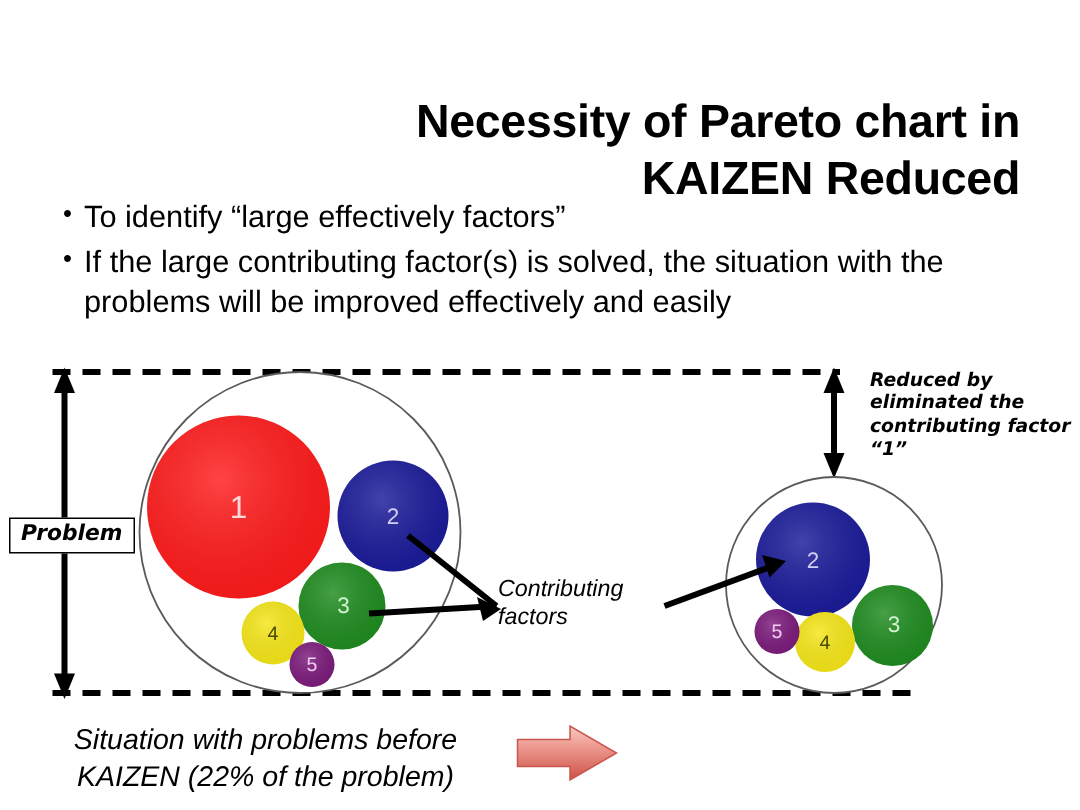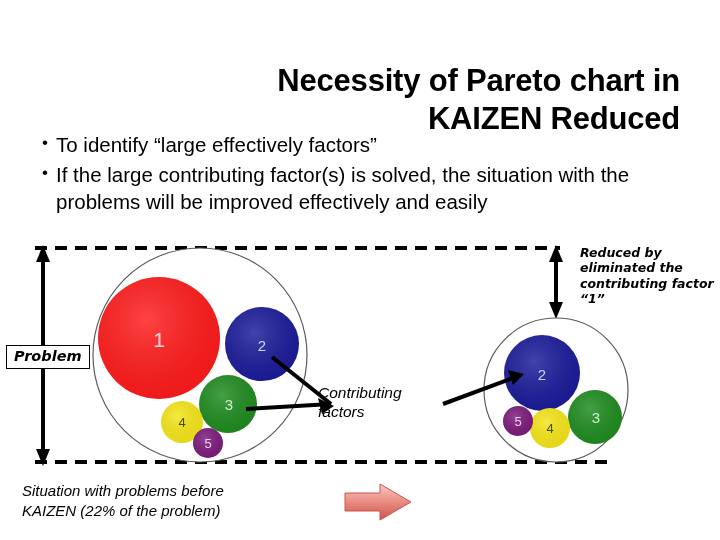--- a/index.html
+++ b/index.html
@@ -97,21 +97,21 @@
     top: 245px;
     width: 136px;
     font-family: "DejaVu Sans", sans-serif;
     font-style: italic;
     font-size: 12.5px;
     line-height: 1.23;
     font-weight: bold;
   }
   #contributing-note {
     position: absolute;
-    left: 318px;
+    left: 332px;
     top: 383px;
     width: 110px;
     font-family: "Liberation Sans", sans-serif;
     font-style: italic;
     font-size: 15.5px;
     line-height: 1.25;
   }
 
   
   .bubble-label {
@@ -122,23 +122,24 @@
     line-height: 1;
     pointer-events: none;
     white-space: nowrap;
   }
   .bubble-label.big { font-size: 21px; }
   .bubble-label.mid { font-size: 15px; }
 
   
   .caption {
     position: absolute;
-    font-family: "Liberation Sans", sans-serif;
-    font-style: italic;
-    font-size: 15px;
+    text-align: center;
+    font-family: "Liberation Sans", sans-serif;
+    font-style: italic;
+    font-size: 19px;
     line-height: 1.33;
   }
   #caption-left  { left: 22px;  top: 481px; width: 310px; }
   #caption-right { left: 408px; top: 481px; width: 300px; }
 </style>
 </head>
 <body>
 
 <div id="slide">
 

